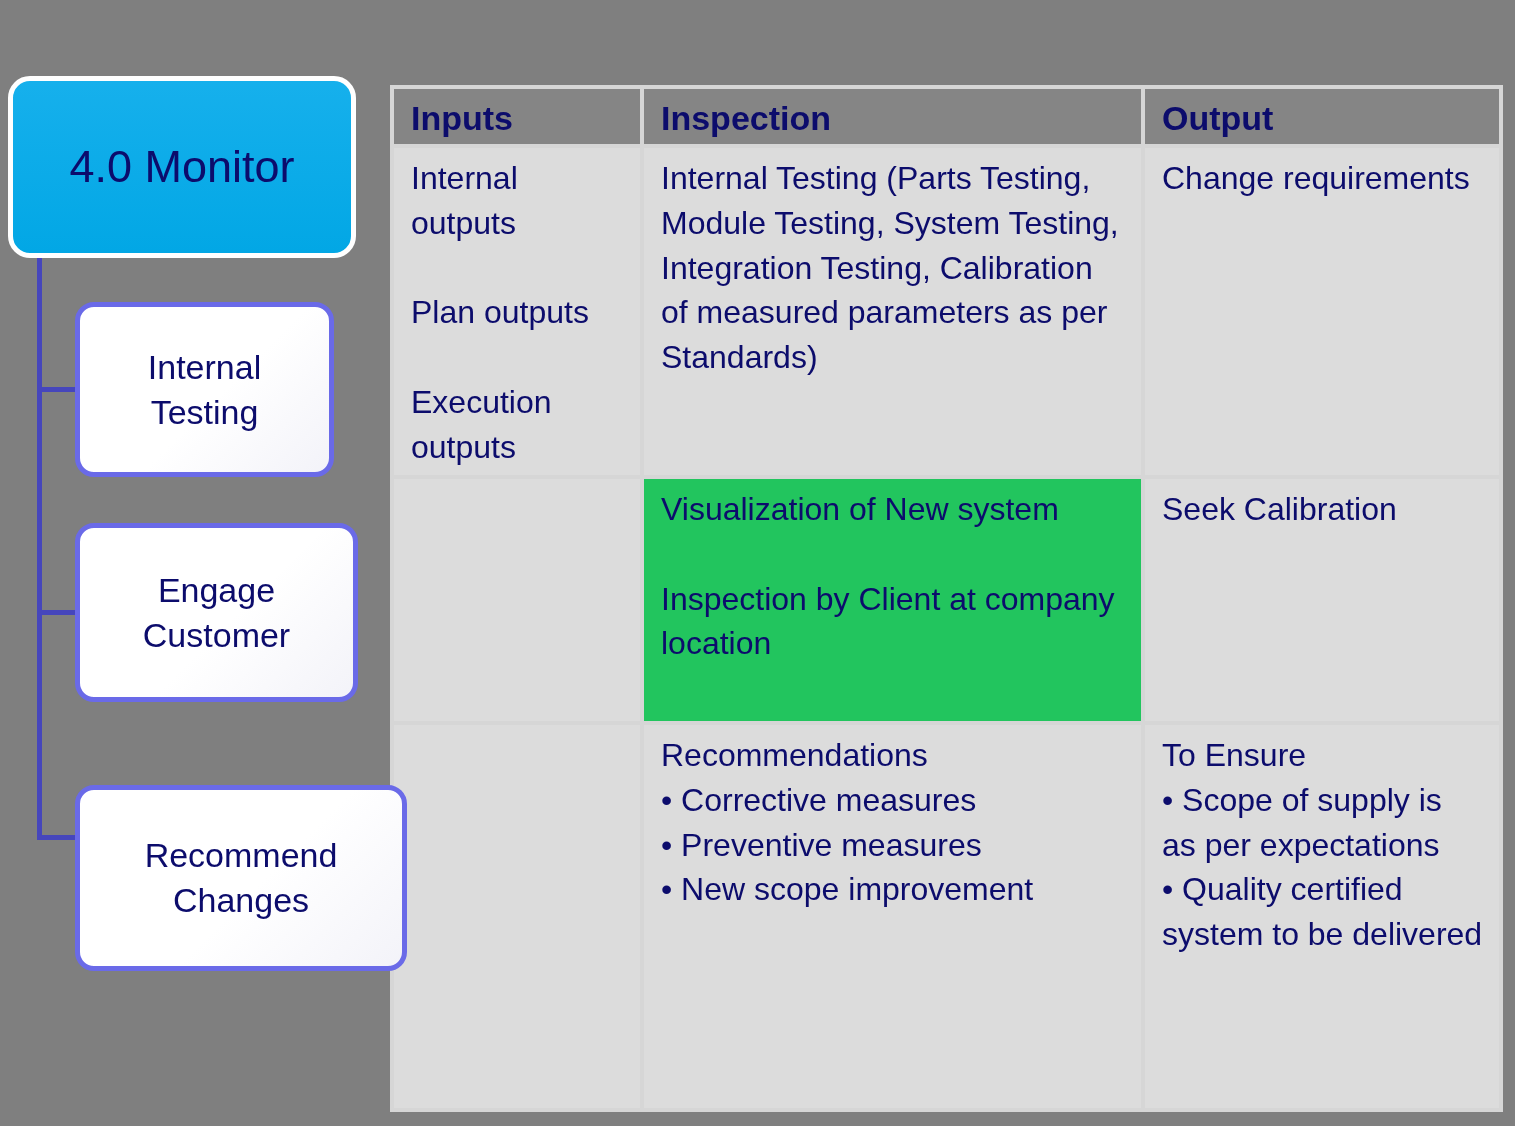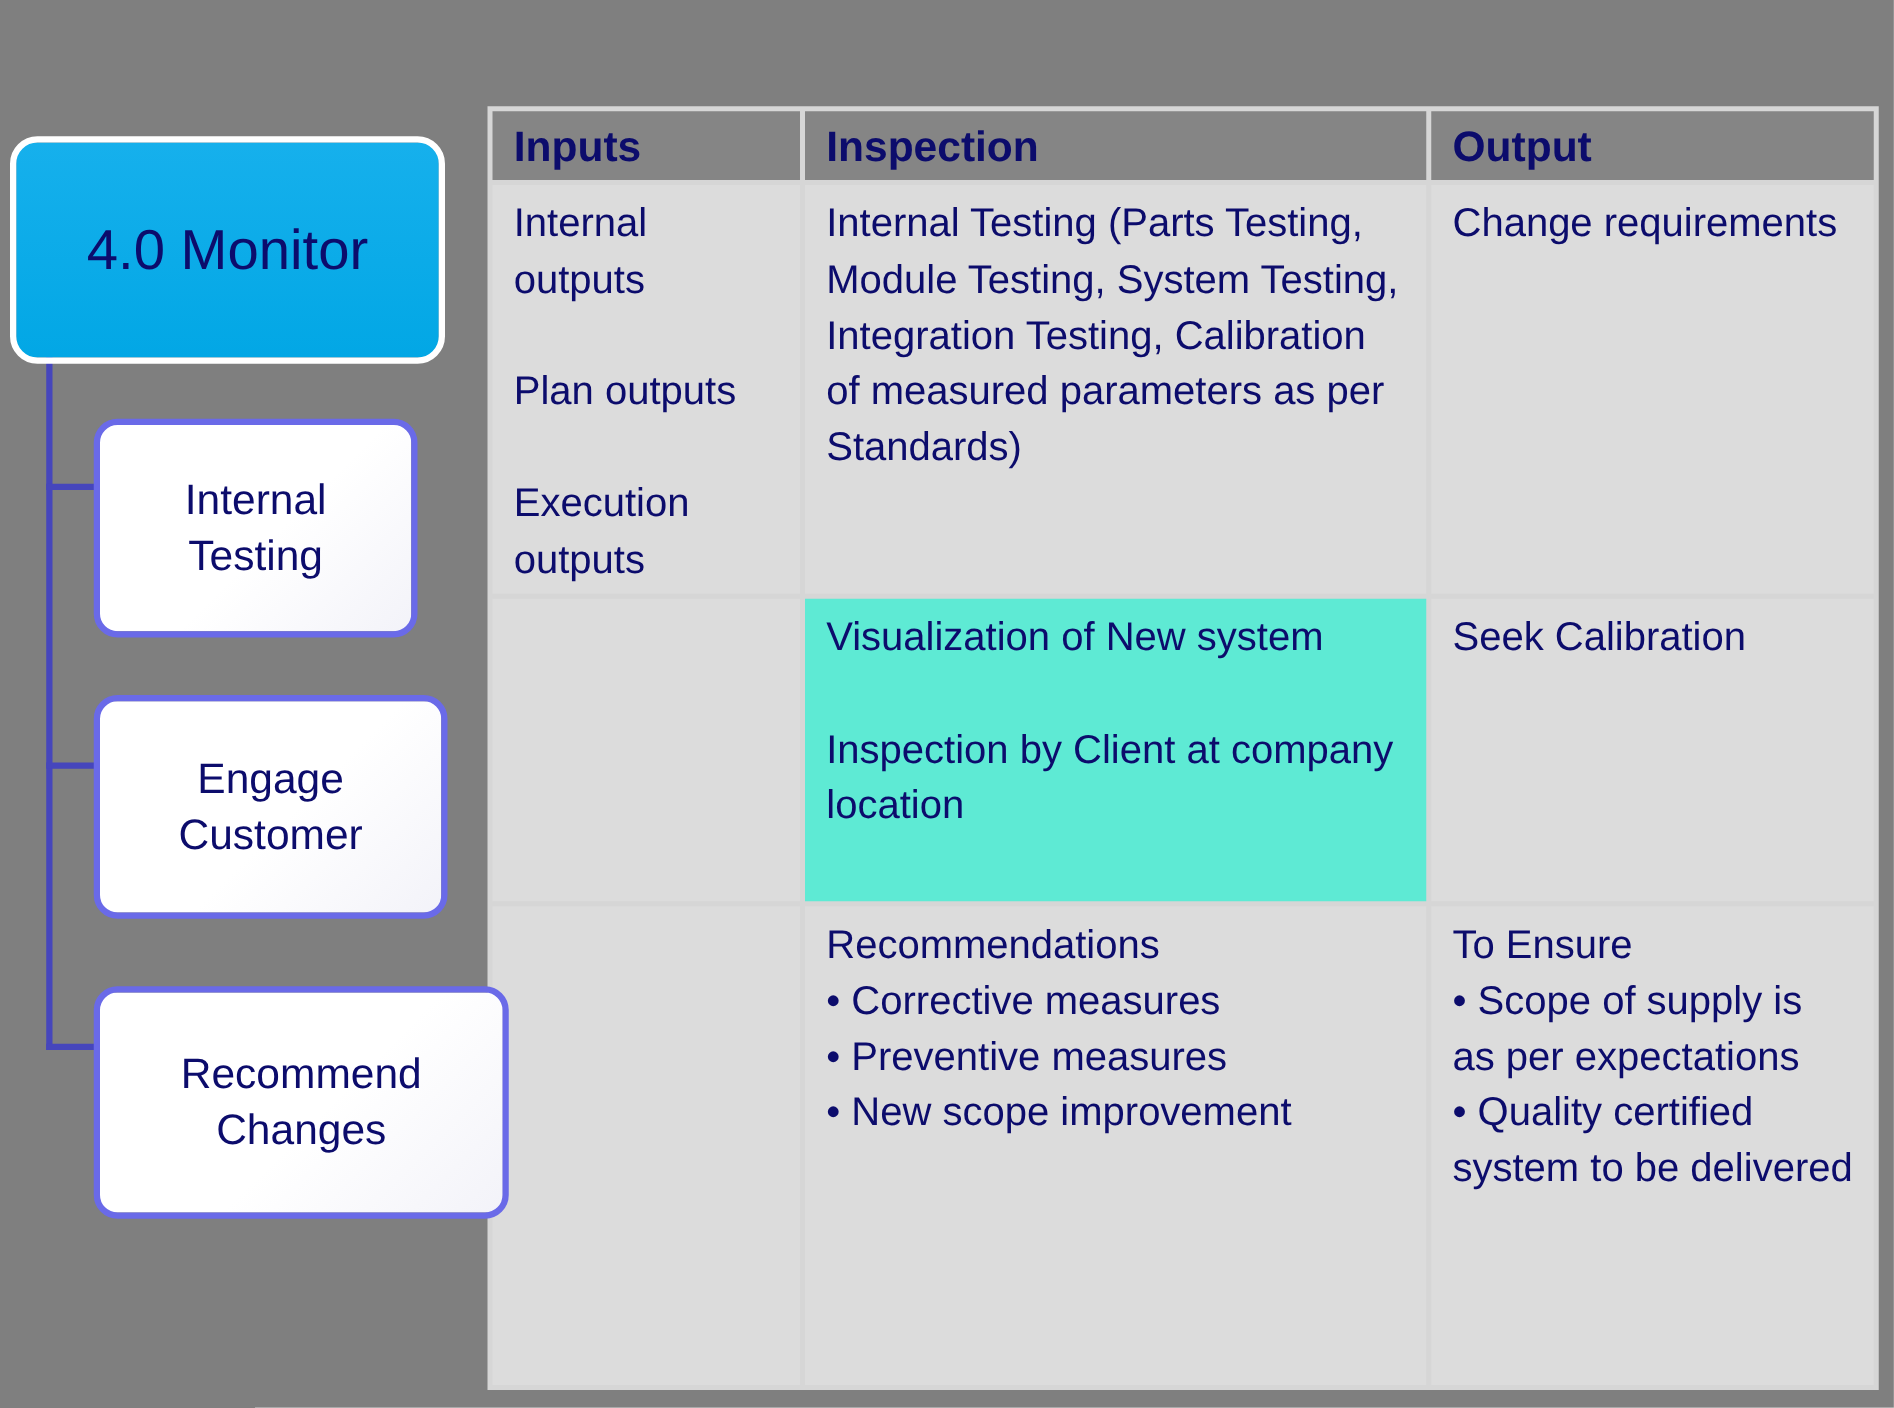--- a/index.html
+++ b/index.html
@@ -12,42 +12,41 @@
   }
   .stage{position:absolute;inset:0;}
 
   
   .node{
     position:absolute;
     box-sizing:border-box;
     display:flex;align-items:center;justify-content:center;
     text-align:center;
     color:#0c0c6c;
-    margin-top:33px;
   }
   .node-root{
     left:8px;top:76px;width:348px;height:182px;
     background:linear-gradient(180deg,#16b0ec 0%,#02a7e5 100%);
     border:5px solid #ffffff;
     border-radius:22px;
     font-size:45px;
     z-index:3;
   }
   .node-child{
     background:linear-gradient(135deg,#ffffff 55%,#f3f3f9 100%);
     border:5px solid #6a6ae8;
     border-radius:19px;
     font-size:34px;
     line-height:1.32;
     z-index:3;
     padding:6px 14px;
   }
   .node-c1{left:75px;top:302px;width:259px;height:175px;}
   .node-c2{left:75px;top:523px;width:283px;height:179px;justify-content:center;}
-  .node-c3{left:75px;top:756px;width:332px;height:186px;}
+  .node-c3{left:75px;top:785px;width:332px;height:186px;}
 
   .connector{position:absolute;background:#4646bc;z-index:2;}
   .conn-v{left:37px;top:256px;width:5px;height:584px;}
   .conn-h{height:5px;left:37px;width:42px;}
   .conn-h1{top:387px;}
   .conn-h2{top:610px;}
   .conn-h3{top:835px;}
 
   
   .itable{
@@ -72,21 +71,21 @@
     overflow:hidden;
     box-sizing:border-box;
   }
   .cell.head{
     background:#858585;
     font-weight:bold;
     font-size:34px;
     padding-top:6px;
   }
   .cell.dark{
-    background:#5eead4;
+    background:#22c55e;
   }
 </style>
 </head>
 <body>
 
 <div class="stage">
 
   <div class="connector conn-v"></div>
   <div class="connector conn-h conn-h1"></div>
   <div class="connector conn-h conn-h2"></div>

